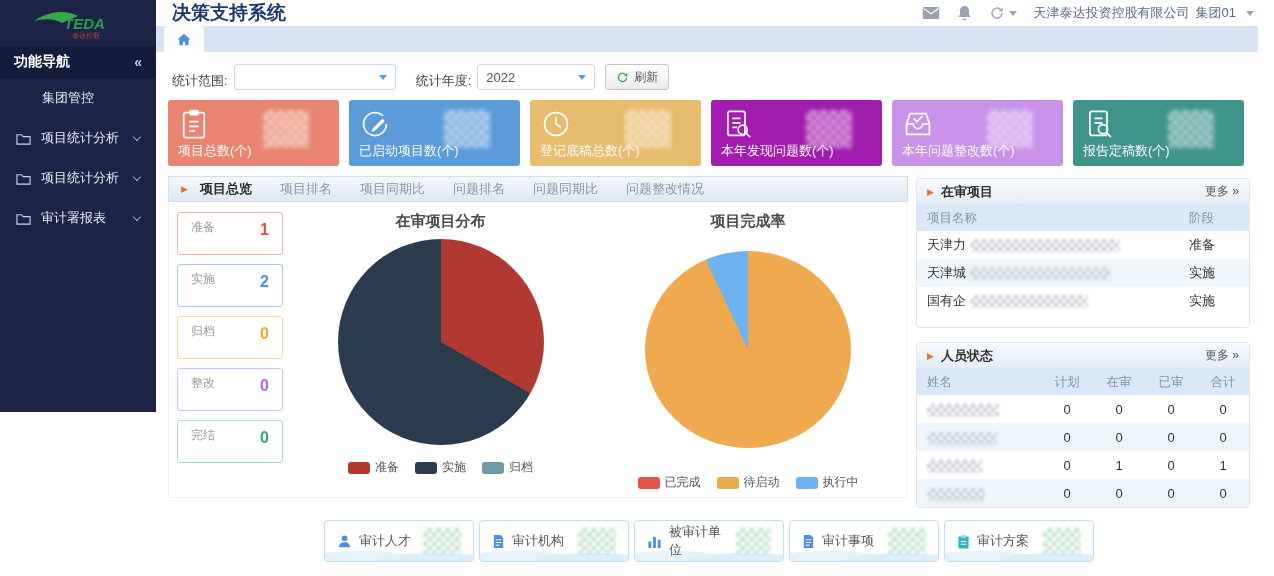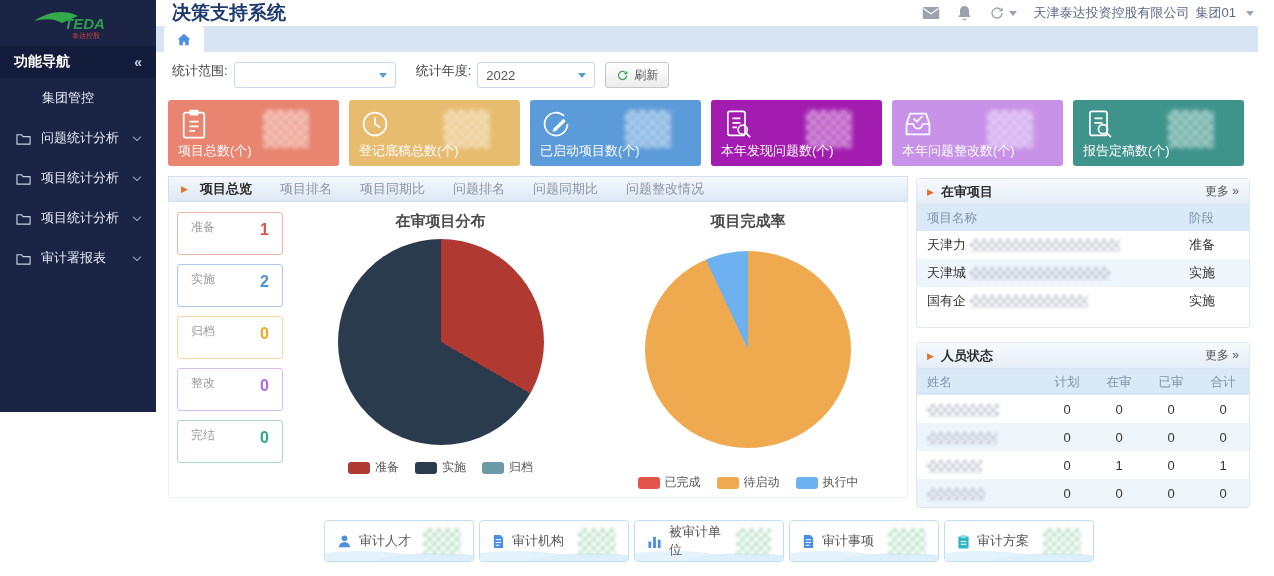--- a/index.html
+++ b/index.html
@@ -29,21 +29,21 @@
                 border-top:5px solid #9aa3b2; margin-left:4px; }
   .company { font-size:13px; color:#5b6a84; display:flex; align-items:center; gap:6px; cursor:pointer; }
 
   .tabbar { height:30px; background:#d8e4f3; margin-right:16px; display:flex; align-items:flex-end; padding-left:8px; }
   .tab-active { width:40px; height:26px; background:#fff; border-radius:4px 4px 0 0;
                 display:flex; align-items:center; justify-content:center; cursor:pointer; }
 
   .content { flex:1; padding:8px 24px 0 12px; }
 
   
-  .filter-row { display:flex; align-items:flex-start; height:28px; margin:2px 0 10px 4px; font-size:13px; color:#444; }
+  .filter-row { display:flex; align-items:flex-end; height:28px; margin:2px 0 10px 4px; font-size:13px; color:#444; }
   .sel { position:relative; height:26px; border:1px solid #c9d8ea; border-radius:3px; background:#fff;
          display:flex; align-items:center; padding:0 22px 0 8px; font-size:13px; color:#555; cursor:pointer; }
   .sel::after { content:''; position:absolute; right:8px; top:10px; width:0; height:0;
                 border-left:4px solid transparent; border-right:4px solid transparent; border-top:5px solid #5b9bd5; }
   .sel-scope { width:162px; margin-left:6px; margin-right:20px; }
   .sel-year  { width:118px; margin-left:6px; }
   .btn-refresh { margin-left:10px; height:26px; padding:0 10px; border:1px solid #c6c6c6; border-radius:3px;
                  background:linear-gradient(#ffffff,#ececec); display:flex; align-items:center; gap:5px;
                  font-size:12px; color:#555; cursor:pointer; }
 
@@ -139,29 +139,20 @@
     </div>
     <div class="nav-item simple">
       <span>集团管控</span>
     </div>
     <div class="nav-item">
       <span class="folder">
         <svg width="15" height="13" viewBox="0 0 16 13">
             <path d="M1 2.5h5l1.5 2H15v8H1z" fill="none" stroke="#c9d1e4" stroke-width="1.2"></path>
           </svg>
       </span>
-      <span>问题统计分析</span>
-      <span class="chev"></span>
-    </div>
-    <div class="nav-item">
-      <span class="folder">
-        <svg width="15" height="13" viewBox="0 0 16 13">
-            <path d="M1 2.5h5l1.5 2H15v8H1z" fill="none" stroke="#c9d1e4" stroke-width="1.2"></path>
-          </svg>
-      </span>
       <span>项目统计分析</span>
       <span class="chev"></span>
     </div>
     <div class="nav-item">
       <span class="folder">
         <svg width="15" height="13" viewBox="0 0 16 13">
             <path d="M1 2.5h5l1.5 2H15v8H1z" fill="none" stroke="#c9d1e4" stroke-width="1.2"></path>
           </svg>
       </span>
       <span>项目统计分析</span>
@@ -243,39 +234,39 @@
           <span>
             <svg width="32" height="34" viewBox="0 0 28 28" fill="none" stroke="#fff" stroke-width="1.5">
               <rect x="5" y="4" width="18" height="22" rx="2"></rect>
                 <rect x="10" y="1.5" width="8" height="5" rx="1" fill="#fff" stroke="none"></rect>
               <path d="M10 12h8M10 16h8M10 20h5"></path>
             </svg>
           </span>
           <div class="mosaic"></div>
           <div class="label">项目总数(个)</div>
         </div>
+        <div class="stat-card" style="background: rgb(91, 155, 217);">
+          <span>
+            <svg width="32" height="34" viewBox="0 0 28 28" fill="none" stroke="#fff" stroke-width="1.5">
+              <path d="M24 14a10 10 0 11-3-7.1"></path>
+                <path d="M12 18l8.5-8.5 2 2L14 20l-3 1z" fill="#fff" stroke="none"></path>
+            </svg>
+          </span>
+          <div class="mosaic"></div>
+          <div class="label">已启动项目数(个)</div>
+        </div>
         <div class="stat-card" style="background: rgb(231, 188, 111);">
           <span>
             <svg width="32" height="34" viewBox="0 0 28 28" fill="none" stroke="#fff" stroke-width="1.5">
               <circle cx="14" cy="14" r="10"></circle>
                 <path d="M14 8v6l4.5 3"></path>
             </svg>
           </span>
           <div class="mosaic"></div>
           <div class="label">登记底稿总数(个)</div>
-        </div>
-        <div class="stat-card" style="background: rgb(91, 155, 217);">
-          <span>
-            <svg width="32" height="34" viewBox="0 0 28 28" fill="none" stroke="#fff" stroke-width="1.5">
-              <path d="M24 14a10 10 0 11-3-7.1"></path>
-                <path d="M12 18l8.5-8.5 2 2L14 20l-3 1z" fill="#fff" stroke="none"></path>
-            </svg>
-          </span>
-          <div class="mosaic"></div>
-          <div class="label">已启动项目数(个)</div>
         </div>
         <div class="stat-card" style="background: #a21caf;">
           <span>
             <svg width="32" height="34" viewBox="0 0 28 28" fill="none" stroke="#fff" stroke-width="1.5">
               <rect x="6" y="3" width="15" height="21" rx="2"></rect>
                 <path d="M10 9h7M10 13h7M10 17h4"></path>
               <circle cx="19" cy="19" r="4"></circle>
                 <path d="M22 22l3.5 3.5"></path>
             </svg>
           </span>

